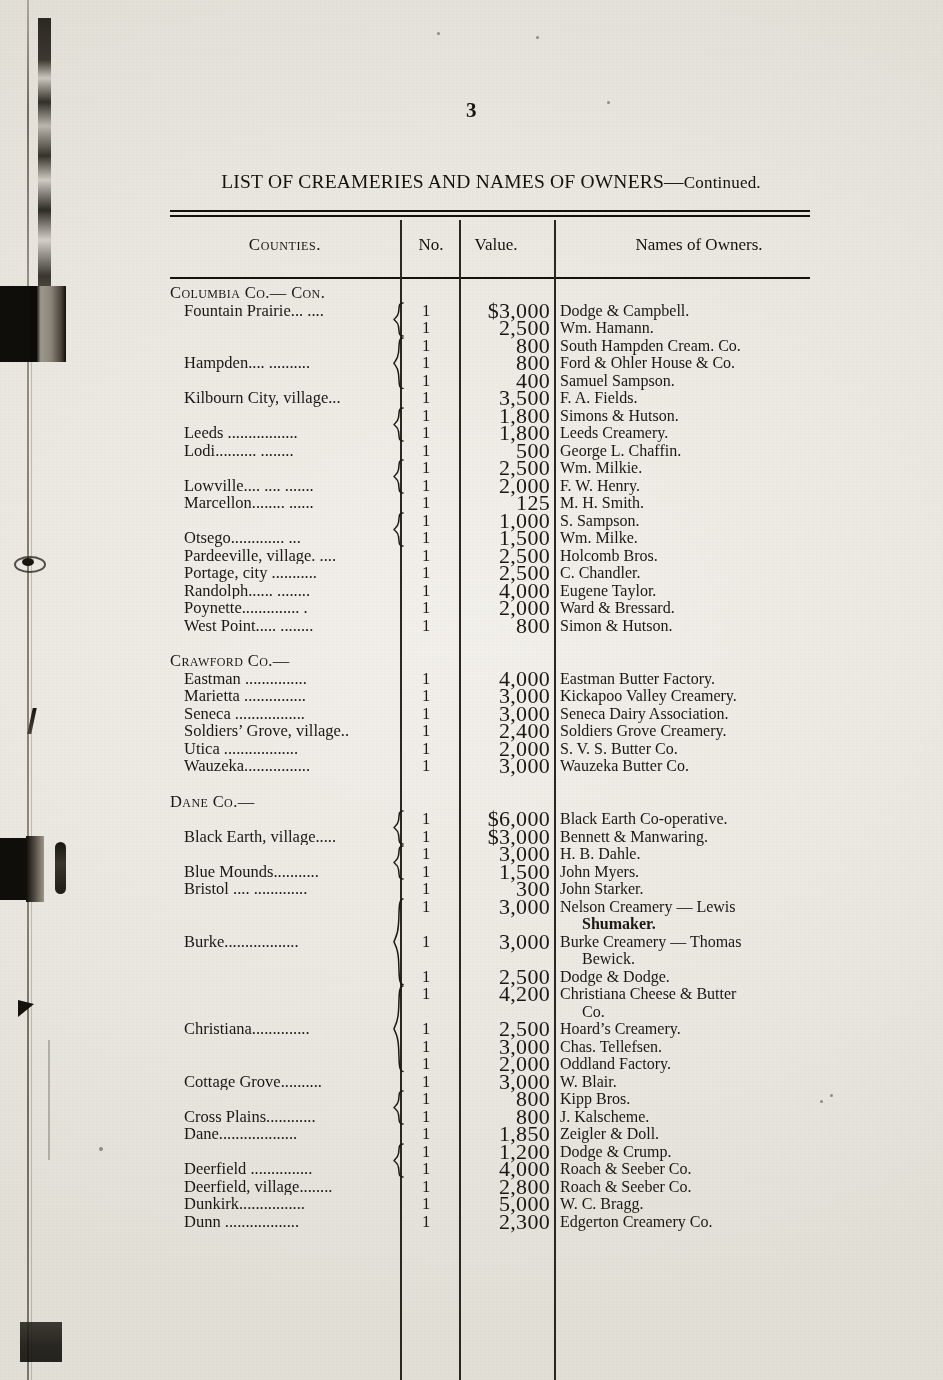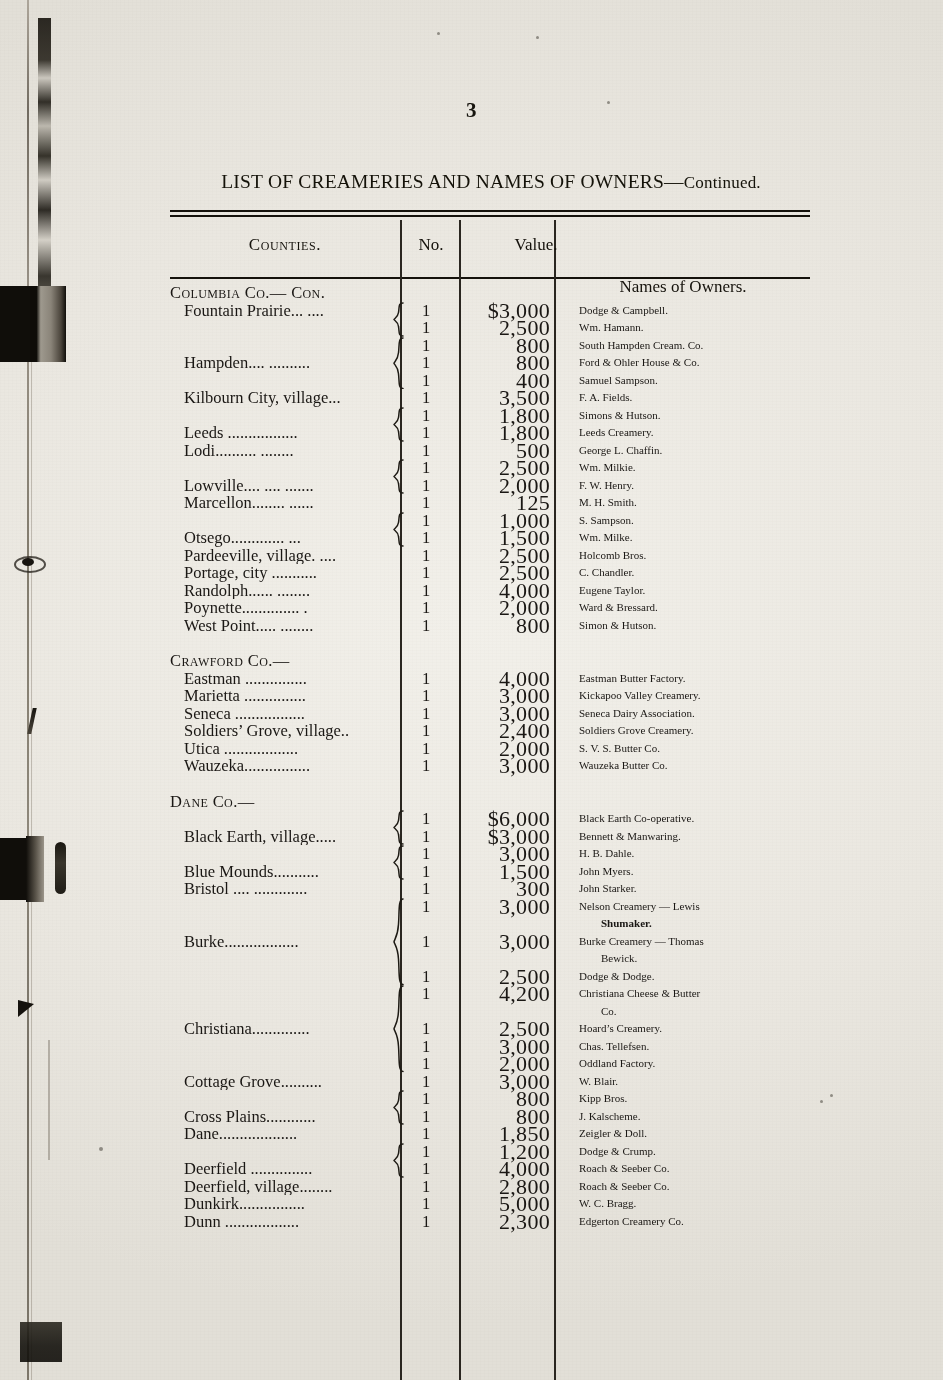--- a/index.html
+++ b/index.html
@@ -76,22 +76,22 @@
   .rule-a{top:0;height:2px;}
   .rule-b{top:5px;height:2px;}
   .rule-c{top:67px;height:2px;}
 
   .vrule{position:absolute;background:#2a2620;width:1.5px;}
 
   .thead{position:absolute;left:0;top:10px;width:640px;height:55px;}
   .th{position:absolute;top:15px;font-size:17px;color:#15120c;text-align:center;}
   .th-counties{left:0;width:230px;}
   .th-no{left:232px;width:58px;}
-  .th-value{left:300px;width:68px;padding-left:32px;}
-  .th-owners{left:386px;width:254px;margin-top:42px;}
+  .th-value{left:292px;width:68px;}
+  .th-owners{left:402px;width:254px;}
   .smallcaps{font-variant:small-caps;letter-spacing:.6px;}
 
   
   .tbody{position:absolute;left:0;top:74px;width:640px;}
   .row{position:relative;height:17.5px;}
 
   .c-county{
     position:absolute;left:0;width:228px;height:17.5px;
     font-size:16.5px;line-height:17.5px;white-space:nowrap;overflow:hidden;
   }
@@ -99,22 +99,22 @@
   .c-county.sub{padding-left:14px;width:214px;}
   .c-no{
     position:absolute;left:232px;width:48px;height:17.5px;
     text-align:center;font-size:16.5px;line-height:17.5px;
   }
   .c-val{
     position:absolute;left:286px;width:94px;height:17.5px;
     text-align:right;font-size:22px;line-height:17.5px;letter-spacing:.3px;
   }
   .c-own{
-    position:absolute;left:409px;width:250px;height:17.5px;
-    font-size:11px;line-height:17.5px;white-space:nowrap;
+    position:absolute;left:390px;width:250px;height:17.5px;
+    font-size:16px;line-height:17.5px;white-space:nowrap;
   }
   .c-own.cont{padding-left:22px;width:228px;}
 
   
   .brace{
     position:absolute;left:222px;
     font-family:"Liberation Serif", serif;
     color:#1d1a14;line-height:1;
     transform-origin:left center;
     pointer-events:none;

